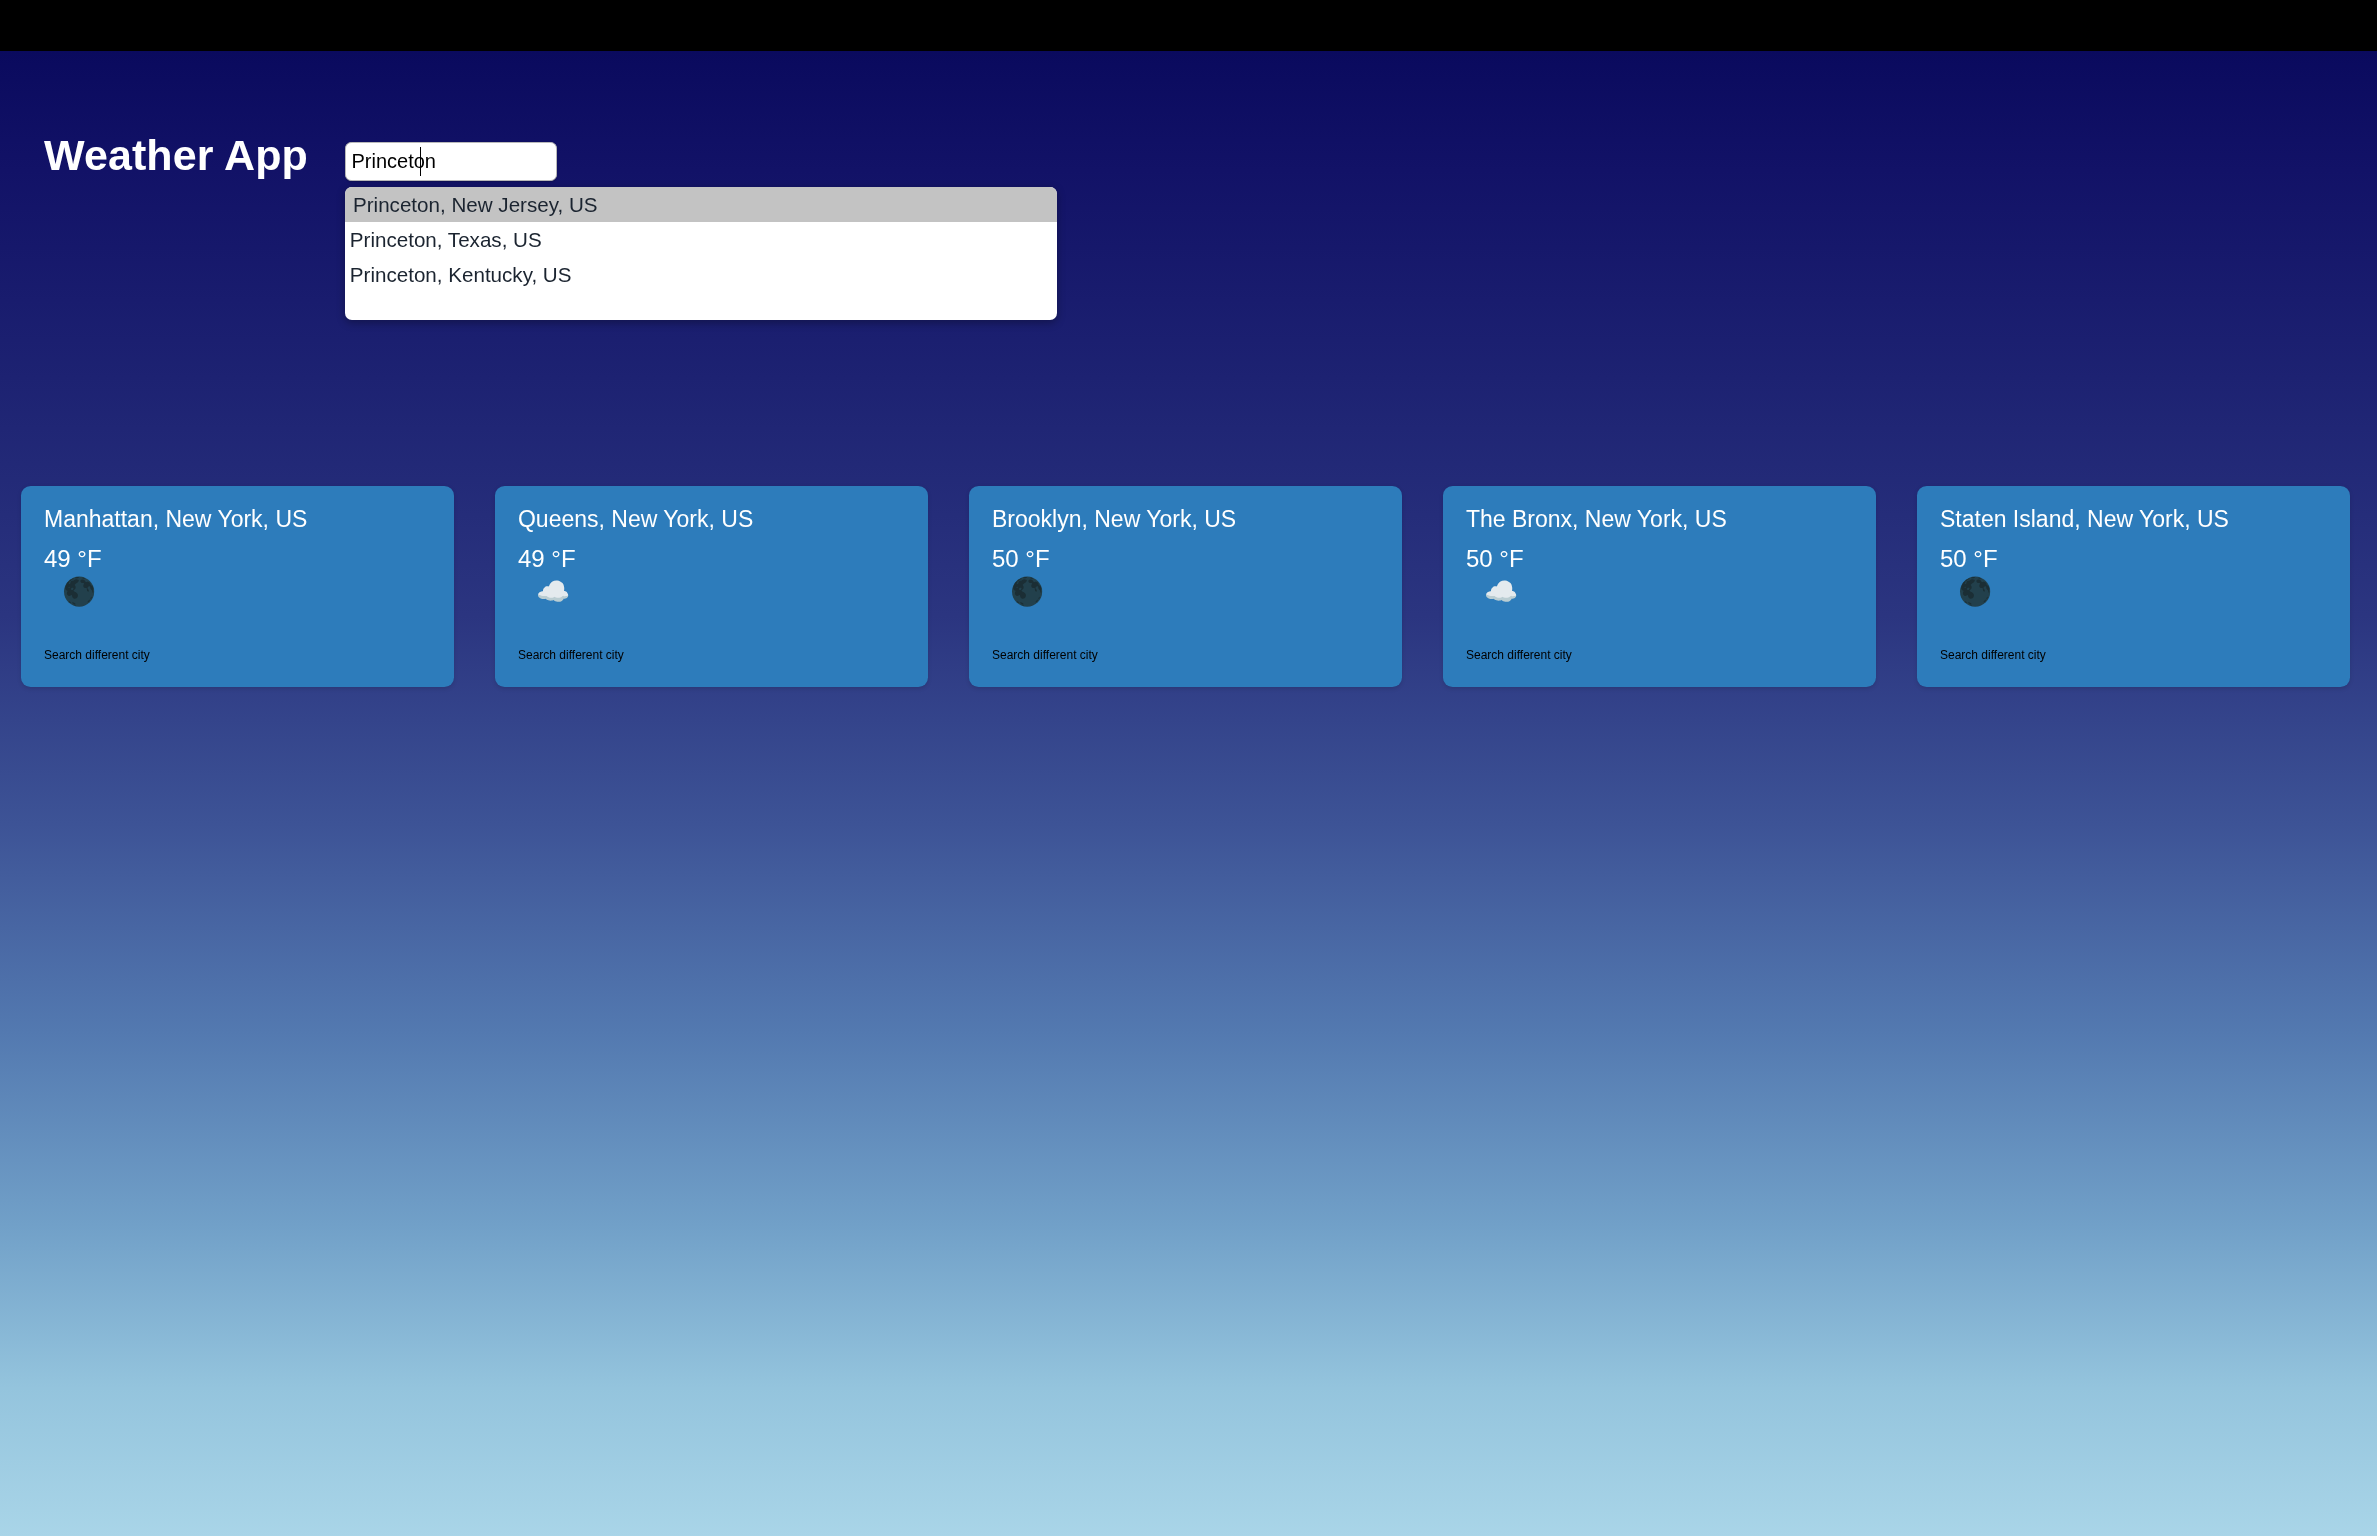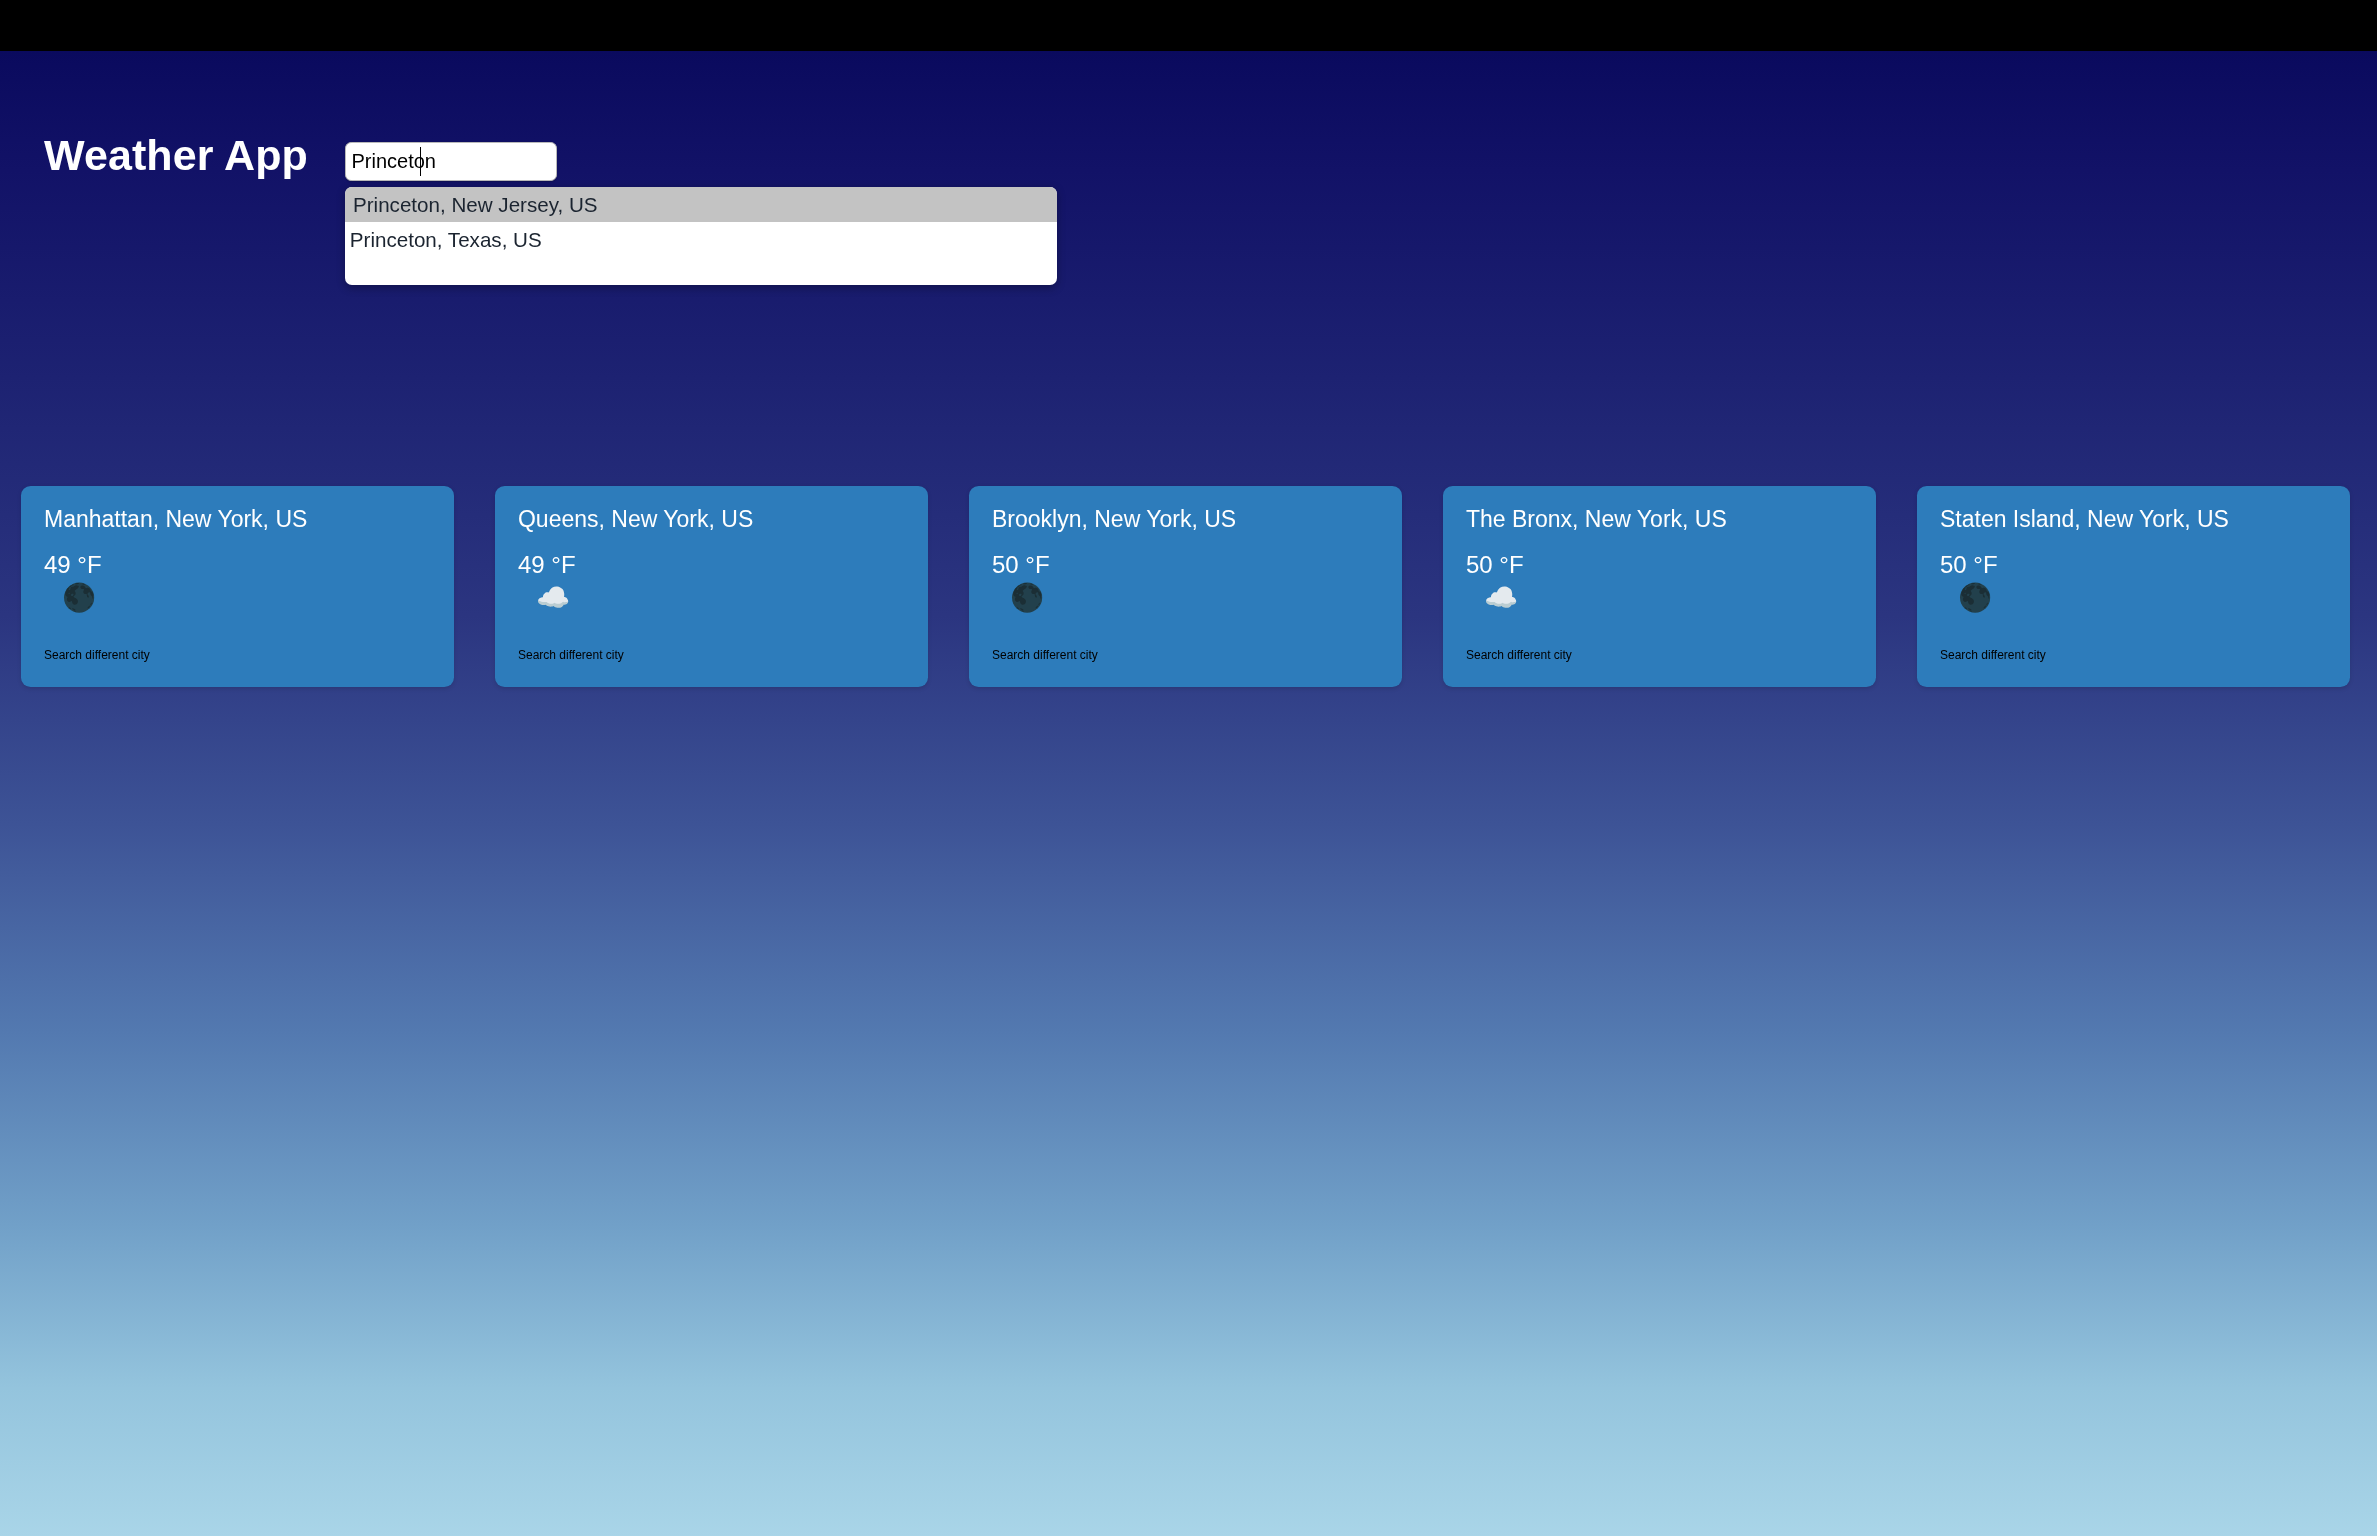--- a/index.html
+++ b/index.html
@@ -152,21 +152,21 @@
     border-radius: 9.6px;
     padding: 22px 23.4px 0 23.4px;
     box-shadow: 0 1.4px 4.1px rgba(0,0,0,0.12);
   }
 
   .card-city {
     font-size: 23px;
     color: #ffffff;
     white-space: nowrap;
     line-height: 1.0;
-    margin-bottom: 22px;
+    margin-bottom: 16px;
   }
 
   .card-temp {
     font-size: 24px;
     color: #ffffff;
     white-space: nowrap;
     line-height: 1.0;
     margin-bottom: 6.9px;
   }
 
@@ -201,20 +201,21 @@
       <div id="app-title">Weather App</div>
 
       <div id="search-wrap">
         <input id="search-input" type="text" value="Princeton" style="">
       </div>
       <div id="search-caret"></div>
 
       <div id="suggestions">
         <div class="suggestion-item active">Princeton, New Jersey, US</div>
         <div class="suggestion-item">Princeton, Texas, US</div>
+        <div class="suggestion-item">Princeton, Kentucky, US</div>
       </div>
 
     </div>
 
     <div id="cards-row">
 
       <div class="weather-card">
         <div class="card-city">Manhattan, New York, US</div>
         <div class="card-temp">49 °F</div>
         <div class="card-icon">🌑</div>

